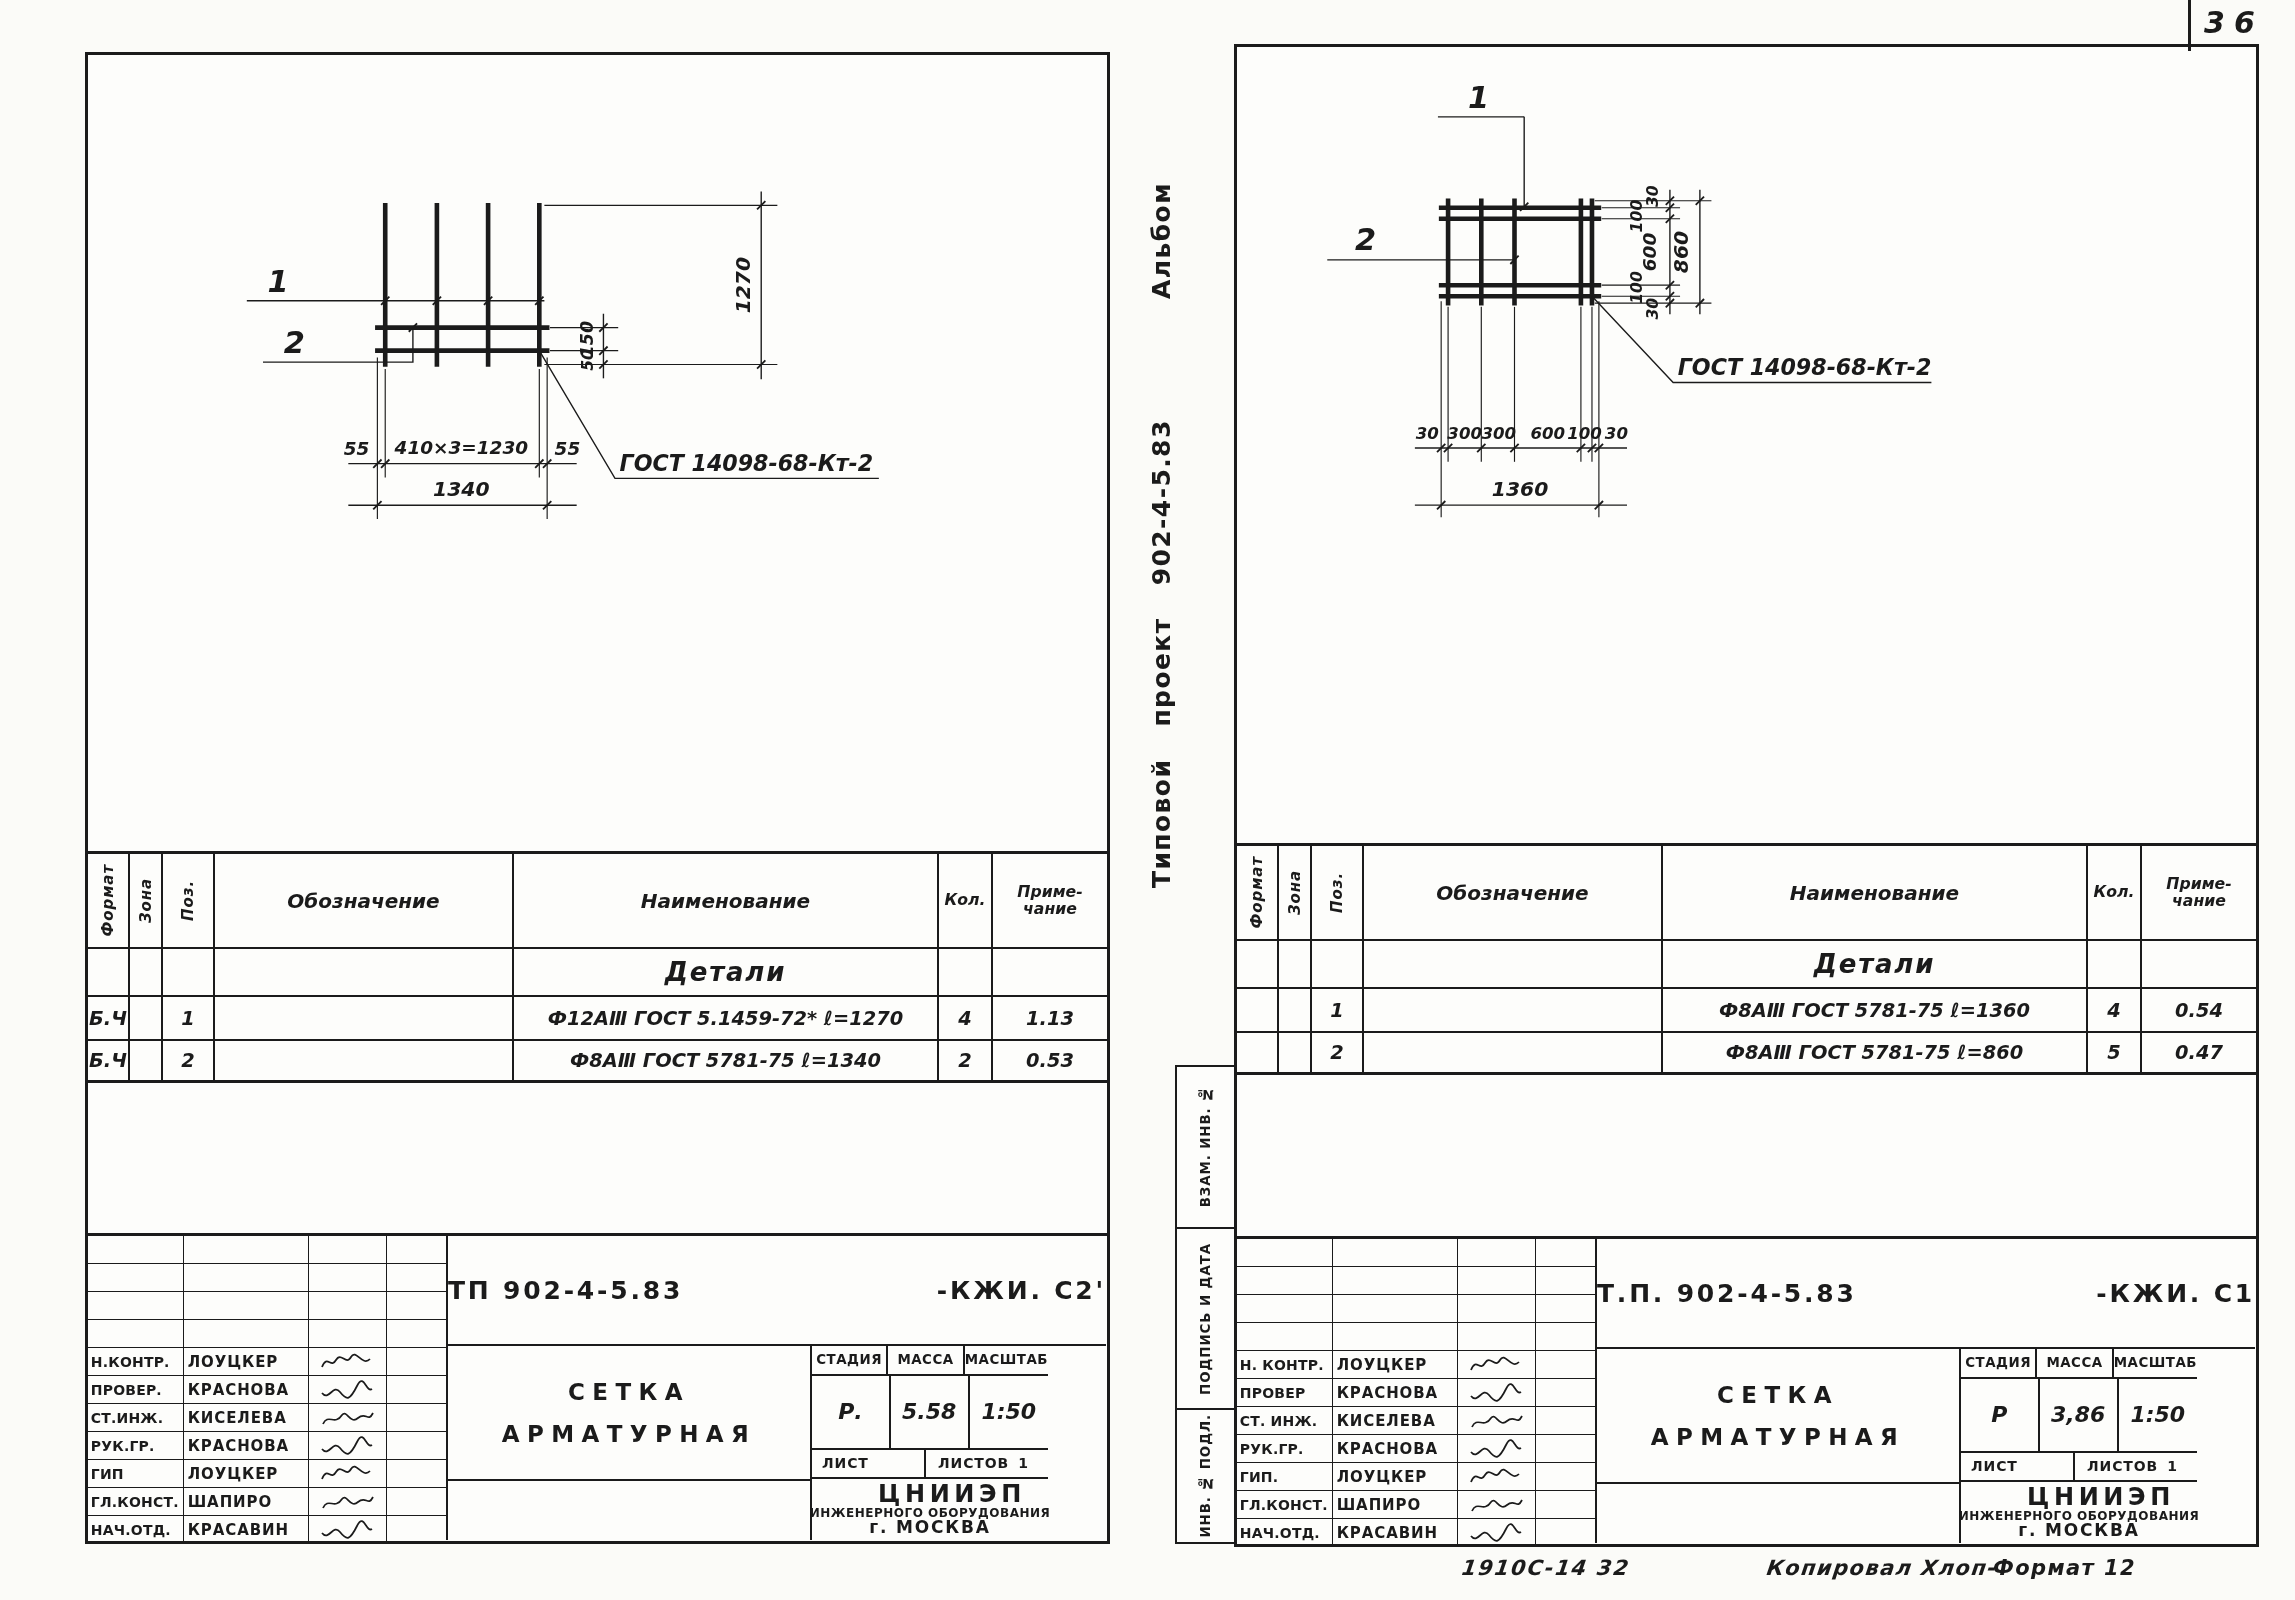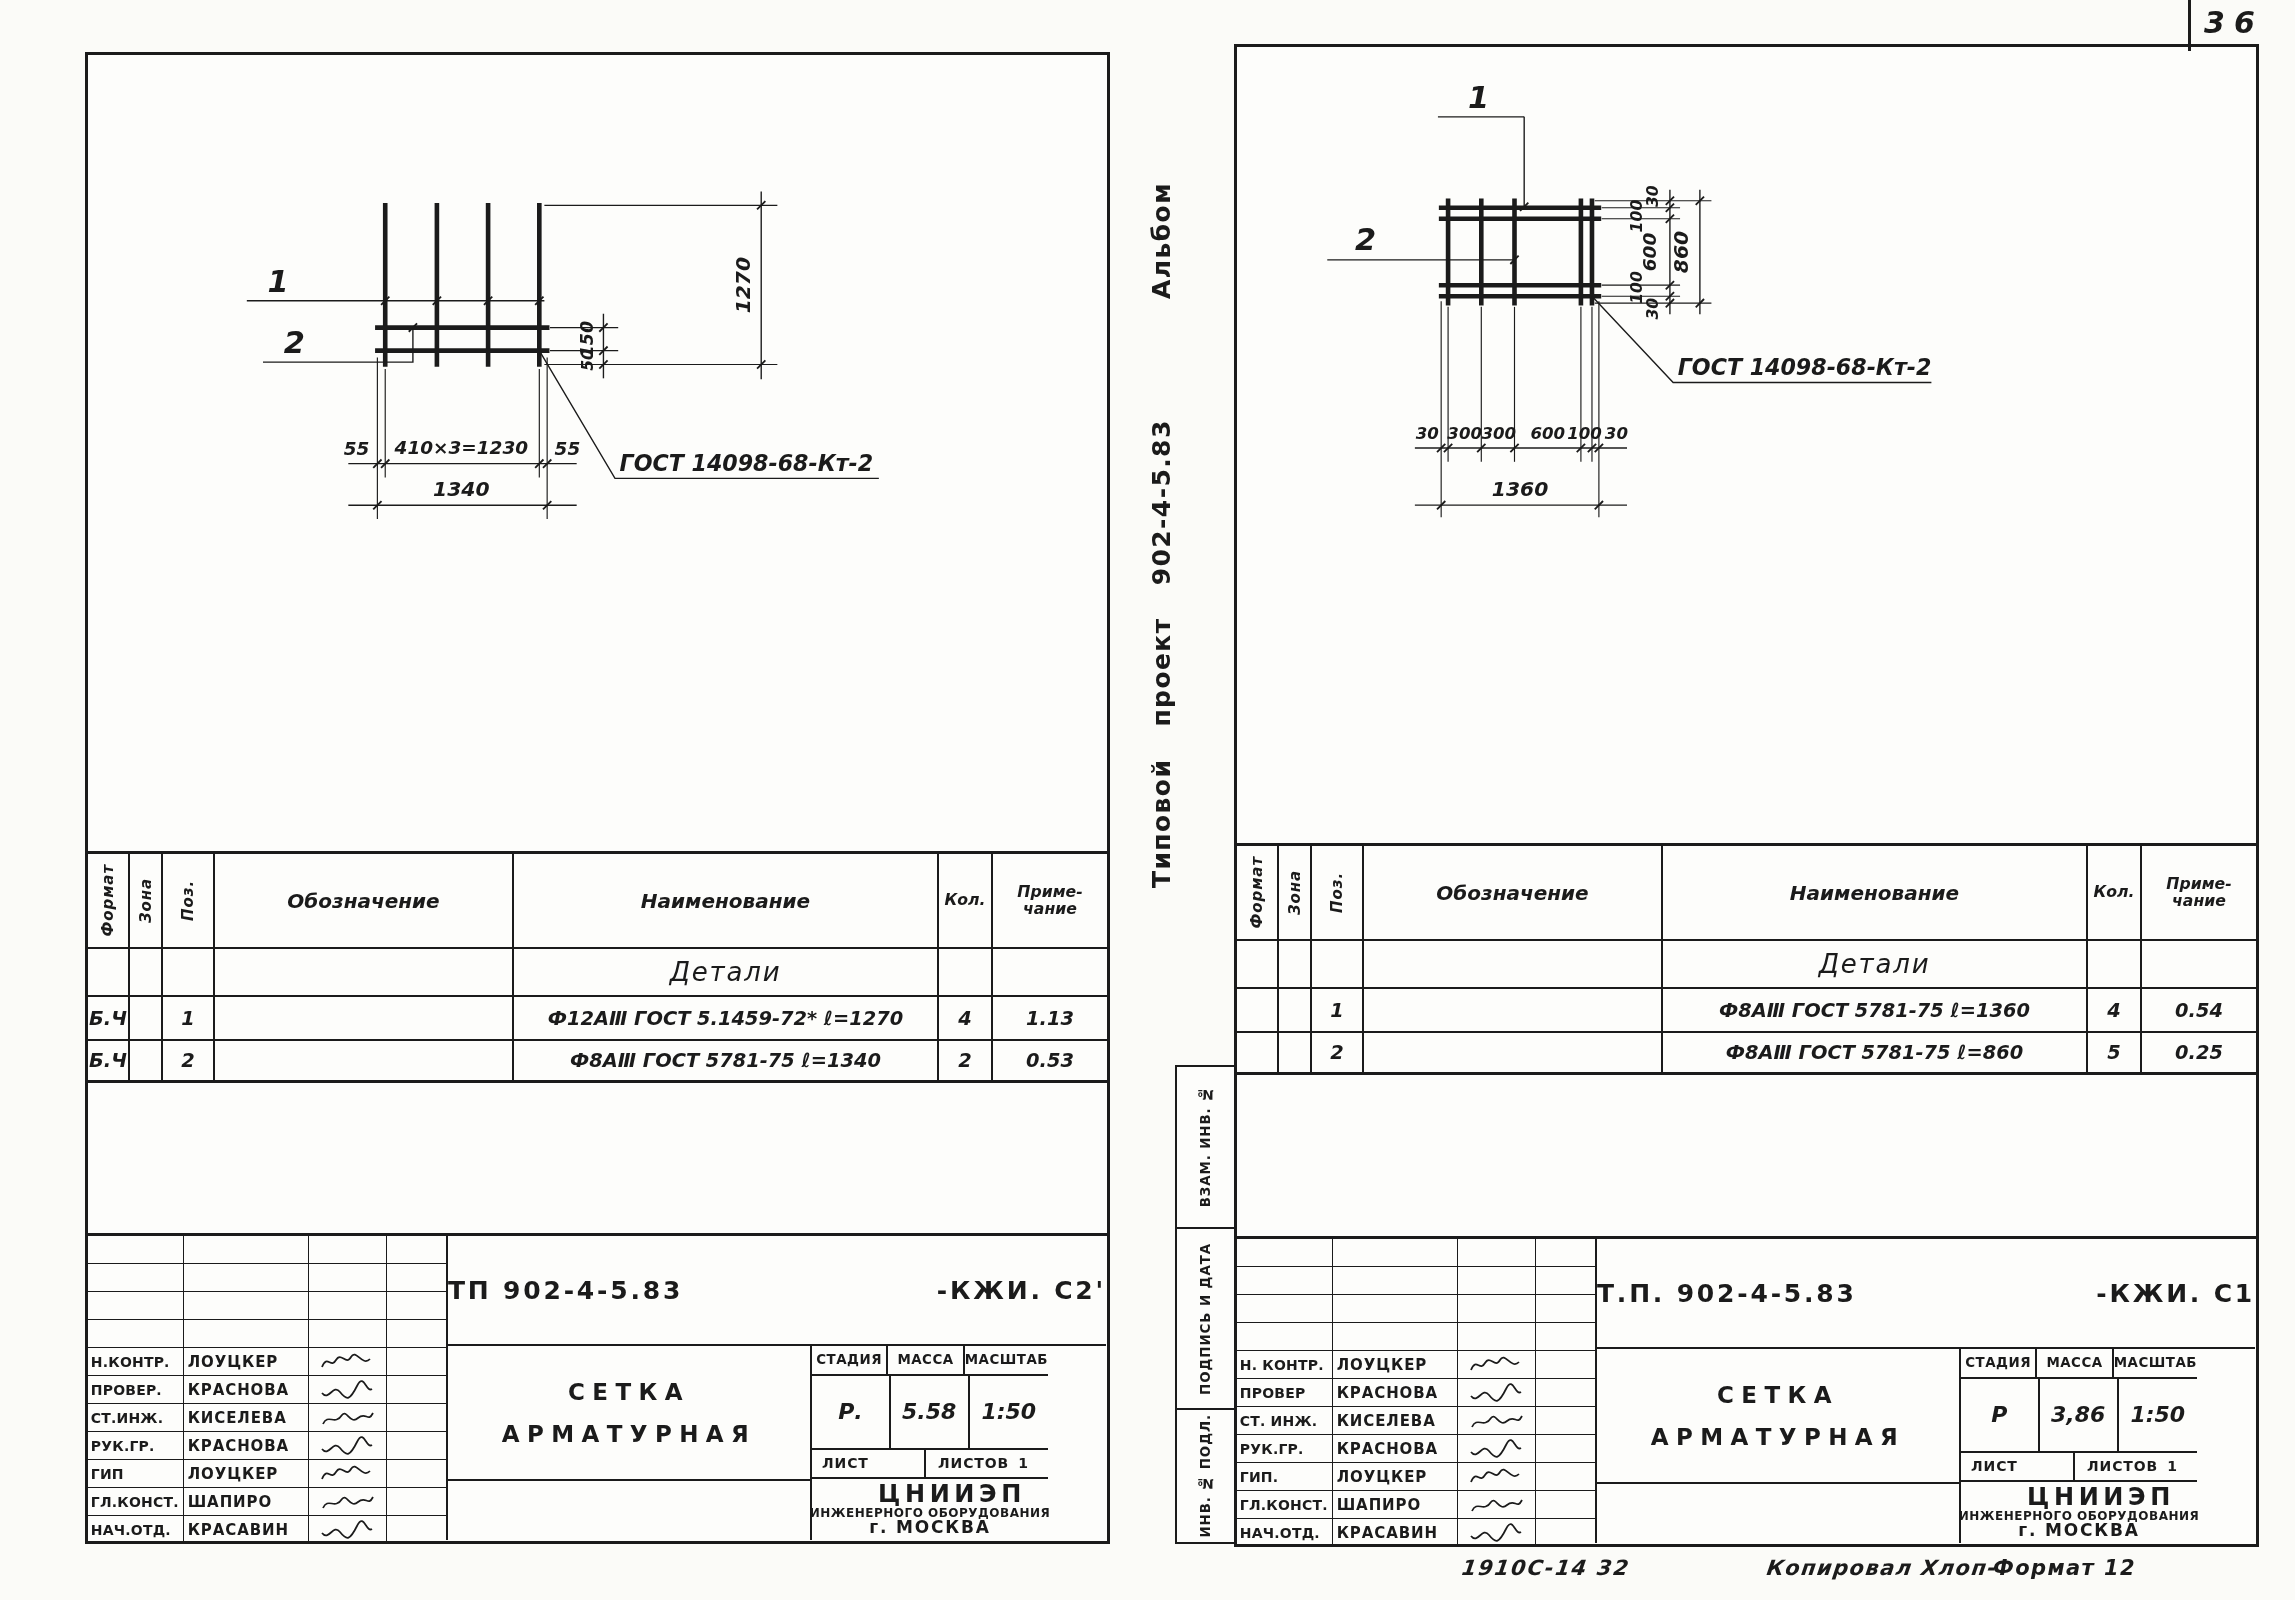--- a/index.html
+++ b/index.html
@@ -15,21 +15,21 @@
         grid-template-rows:95px 48px 44px 39px;
         border-top:3.2px solid var(--ink);border-bottom:3.2px solid var(--ink);}
   .spec>div{box-sizing:border-box;border-right:2.3px solid var(--ink);border-bottom:2.3px solid var(--ink);
         display:flex;align-items:center;justify-content:center;text-align:center;overflow:hidden;}
   .spec>div.nr{border-right:none;}
   .spec>div.nb{border-bottom:none;}
   .hdr{font-style:italic;font-weight:bold;font-size:20px;}
   .hdr-sm{font-style:italic;font-weight:bold;font-size:15.7px;line-height:1.05;}
   .rot{writing-mode:vertical-rl;transform:rotate(180deg);font-style:italic;font-weight:bold;
        font-size:15px;letter-spacing:0.9px;white-space:nowrap;}
-  .section-t{font-style:italic;font-weight:normal;font-size:26px;letter-spacing:1.8px;}
+  .section-t{font-style:italic;font-weight:bold;font-size:26px;letter-spacing:1.8px;}
   .cell-t{font-style:italic;font-weight:bold;font-size:19.4px;white-space:nowrap;}
   .num-t{font-style:italic;font-weight:bold;font-size:19.4px;}
 
   
   .tblock{position:absolute;left:0;width:1019px;height:304px;display:flex;border-top:3.2px solid var(--ink);}
   .sig-grid{display:grid;grid-template-columns:96px 125px 78px 61px;grid-auto-rows:28px;
         width:360px;box-sizing:border-box;border-right:2.8px solid var(--ink);}
   .sig-grid>div{box-sizing:border-box;border-right:1.8px solid var(--ink);border-bottom:1.8px solid var(--ink);
         display:flex;align-items:center;overflow:hidden;}
   .sig-grid>div.nr{border-right:none;}
@@ -516,21 +516,21 @@
           <span>2</span>
         </div>
       <div class="nb"></div>
       <div class="cell-t nb">
           <span>Ф8АⅢ  ГОСТ 5781-75   ℓ=860</span>
         </div>
       <div class="num-t nb">
           <span>5</span>
         </div>
       <div class="num-t nr nb">
-          <span>0.25</span>
+          <span>0.47</span>
         </div>
     </div>
 
     <div class="tblock" style="top:1189px;">
       <div class="sig-grid">
         <div></div>
           <div></div>
           <div></div>
           <div class="nr"></div>
         <div></div>

